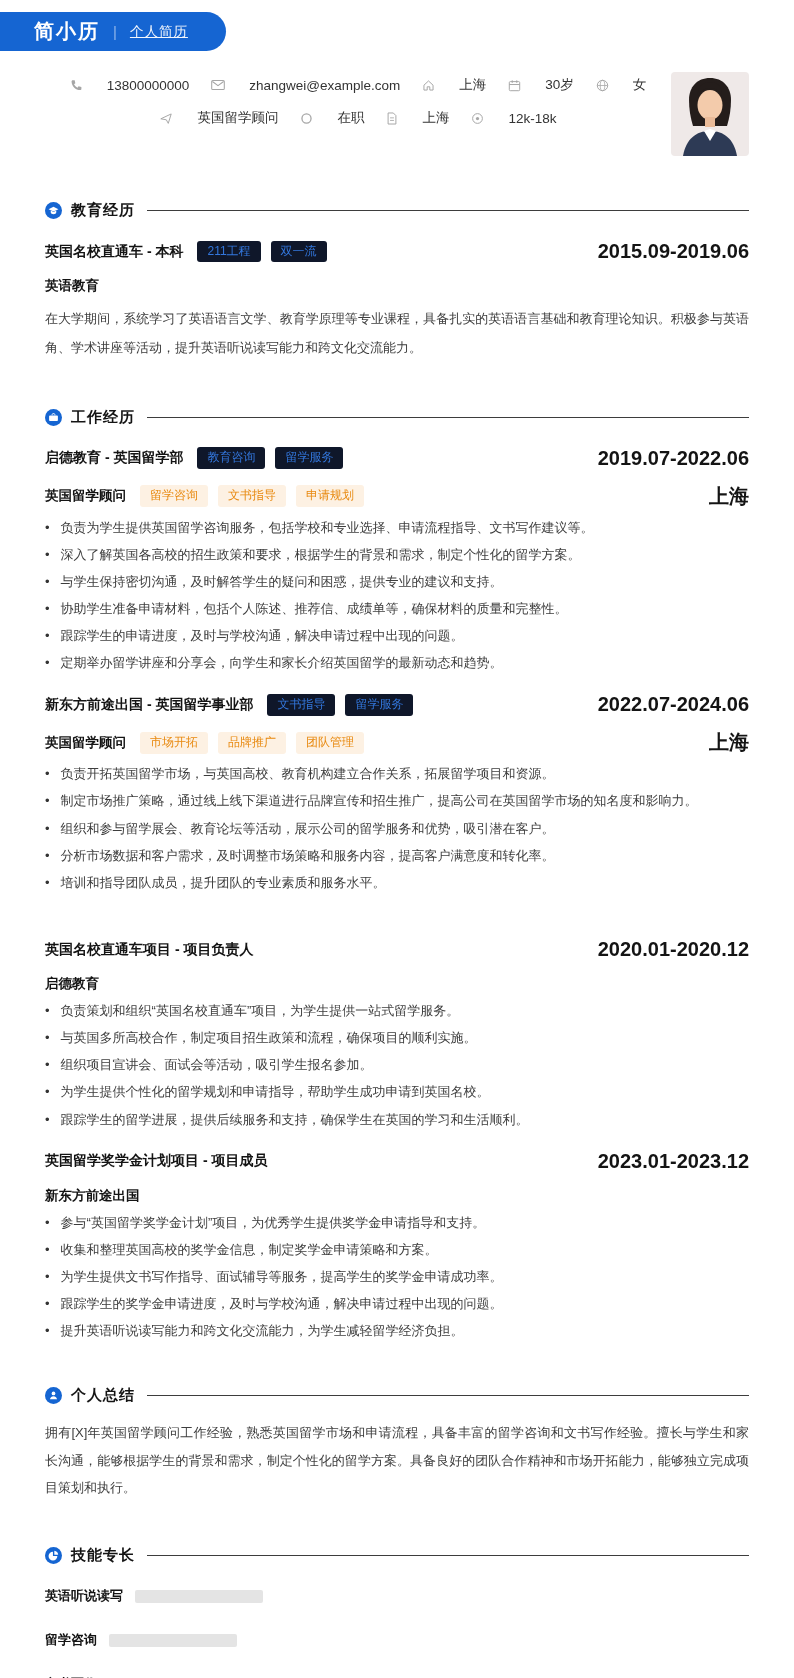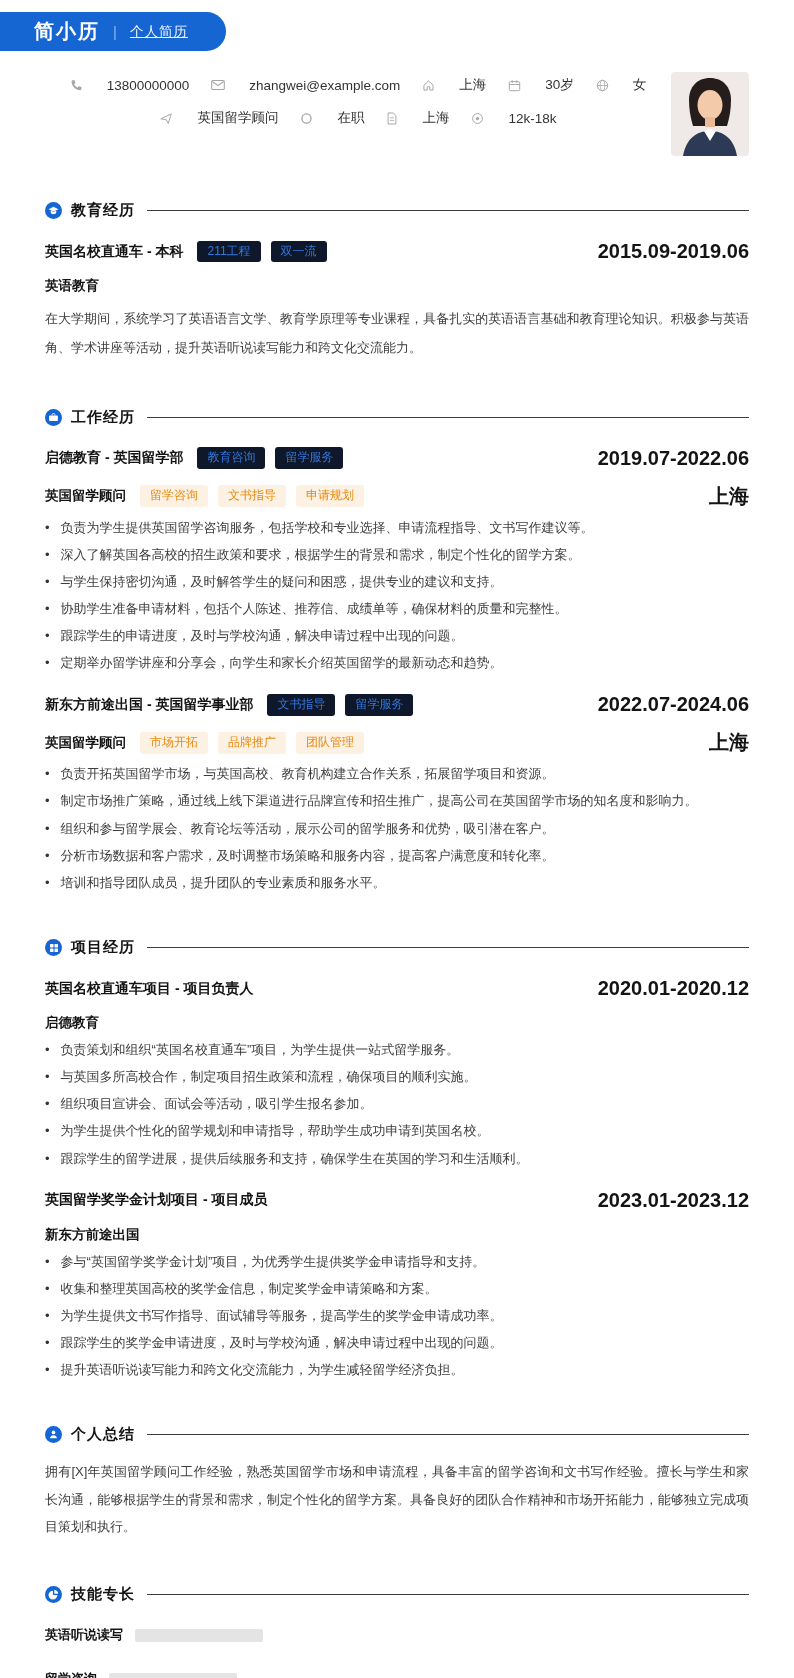--- a/index.html
+++ b/index.html
@@ -303,32 +303,20 @@
           </div>
         <div class="bullet">
             <span class="dot">•</span>
             <span>培训和指导团队成员，提升团队的专业素质和服务水平。</span>
           </div>
       </div>
     </div>
   </div>
 
   <div class="section">
-    <div class="sec-head">
-      <span class="sec-icon">
-        <svg width="10" height="10" viewBox="0 0 20 20">
-            <rect x="2" y="2" width="7" height="7" rx="1" fill="#fff"></rect>
-            <rect x="11" y="2" width="7" height="7" rx="1" fill="#fff"></rect>
-            <rect x="2" y="11" width="7" height="7" rx="1" fill="#fff"></rect>
-            <rect x="11" y="11" width="7" height="7" rx="1" fill="#fff"></rect>
-          </svg>
-      </span>
-      <span class="sec-title">项目经历</span>
-      <span class="sec-line"></span>
-    </div>
 
     <div class="entry">
       <div class="e-row">
         <span class="e-title">英国名校直通车项目 - 项目负责人</span>
         <span class="e-date">2020.01-2020.12</span>
       </div>
       <div class="e-sub">启德教育</div>
       <div class="bullets">
         <div class="bullet">
             <span class="dot">•</span>

